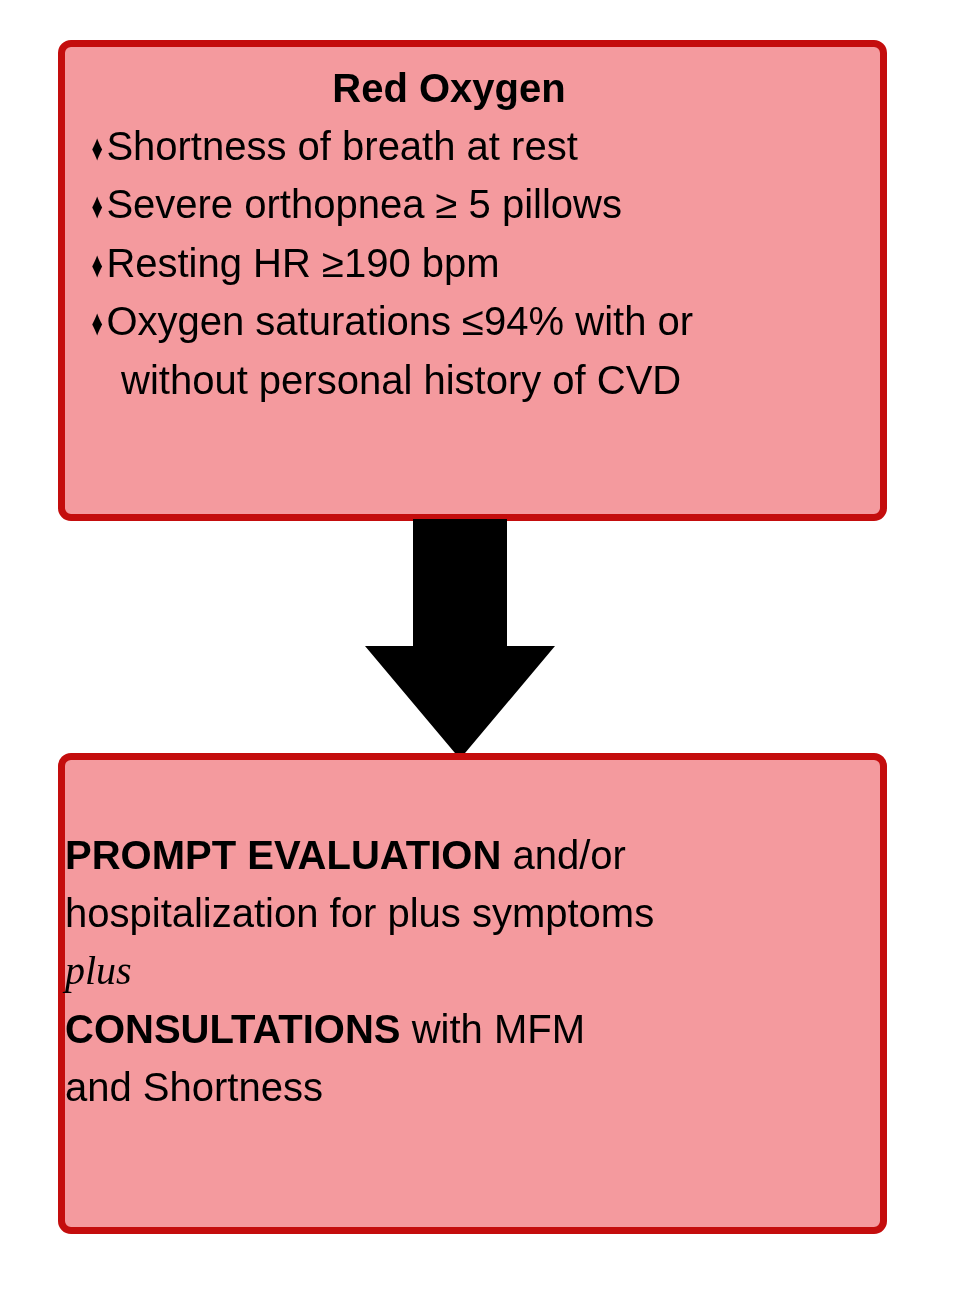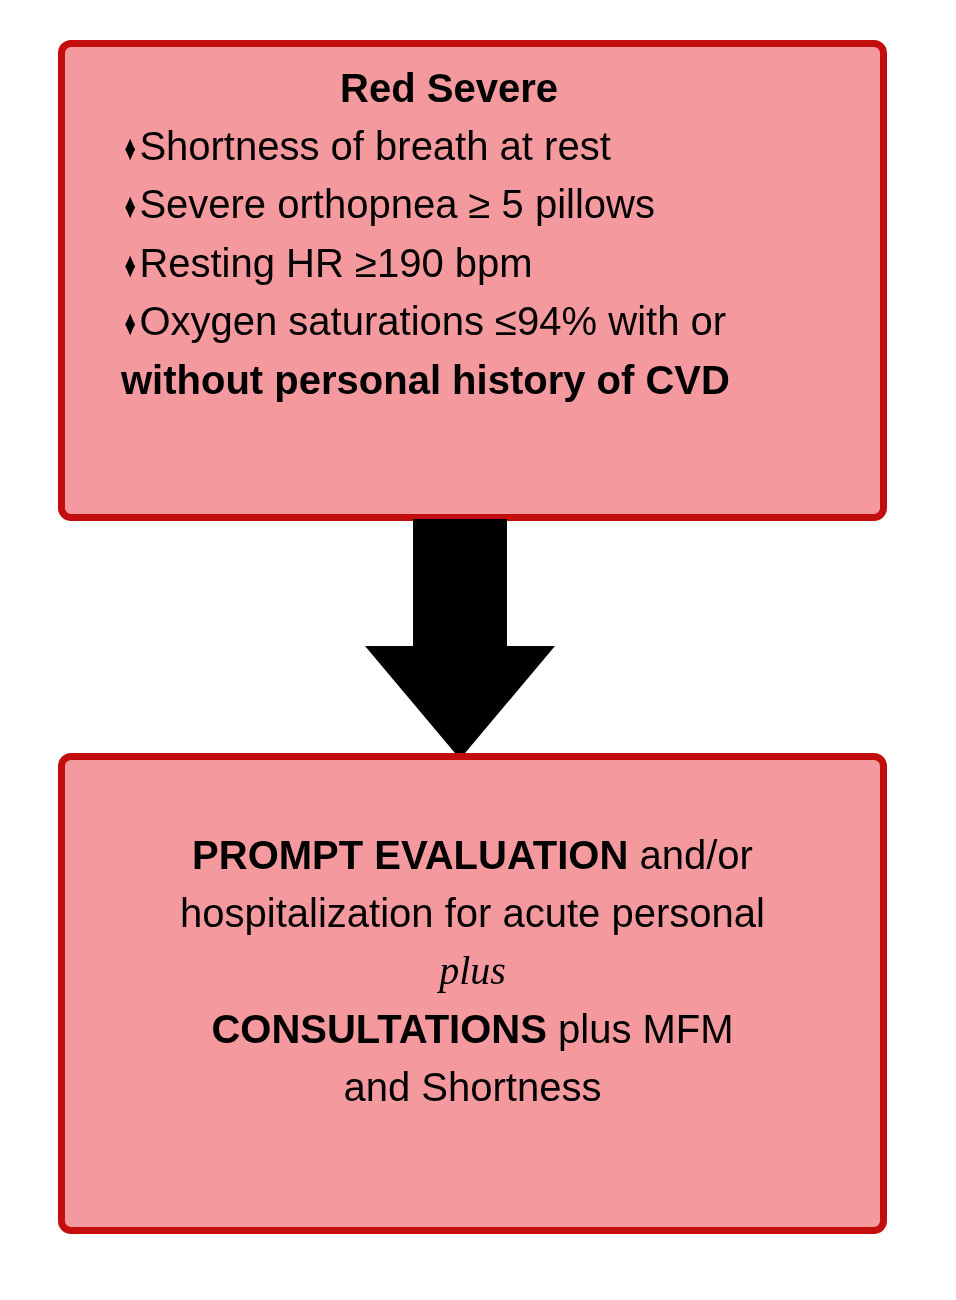--- a/index.html
+++ b/index.html
@@ -32,32 +32,31 @@
   .top-box .inner {
     padding: 13px 18px 0 23px;
     font-size: 40px;
     line-height: 57.5px;
   }
   .box-title {
     font-weight: bold;
     text-align: center;
     margin-right: 52px; 
   }
-  .bullet-line { white-space: nowrap; margin-left: 33px; }
+  .bullet-line { white-space: nowrap; }
   .diamond {
     display: inline-block;
     font-size: 36px;
     transform: scaleX(0.62);
     transform-origin: center;
   }
-  .bullet-wrap { padding-left: 33px; font-weight: bold; }
+  .bullet-wrap { padding-left: 33px; }
 
   .bottom-box .inner {
     padding-top: 66px;
-    text-align: center;
     font-size: 40px;
     line-height: 58px;
   }
   .b { font-weight: bold; }
   .i { font-style: italic; font-family: Liberation Serif, serif; }
 
   .arrow-svg {
     position: absolute;
     left: 365px;
     top: 519px;
@@ -65,21 +64,21 @@
     height: 240px;
   }
 </style>
 </head>
 <body>
 
 <div class="canvas">
 
   <div class="box top-box">
     <div class="inner">
-      <div class="box-title">Red Severe</div>
+      <div class="box-title">Red Oxygen</div>
 
       <div class="bullet-line"><span class="diamond">♦</span><span>Shortness of breath at rest</span></div>
 
       <div class="bullet-line"><span class="diamond">♦</span><span>Severe orthopnea ≥ 5 pillows</span></div>
 
       <div class="bullet-line"><span class="diamond">♦</span><span>Resting HR ≥190 bpm</span></div>
 
 
       <div class="bullet-line"><span class="diamond">♦</span><span>Oxygen saturations ≤94% with or</span></div>
 
@@ -90,23 +89,23 @@
   <svg class="arrow-svg" viewBox="0 0 190 240" xmlns="http://www.w3.org/2000/svg" aria-hidden="true">
     <polygon points="48,0 142,0 142,127 190,127 95,240 0,127 48,127" fill="#000000"></polygon>
   </svg>
 
   <div class="box bottom-box">
     <div class="inner">
       <div>
         <span class="b">PROMPT EVALUATION</span>
         <span>and/or</span>
       </div>
-      <div>hospitalization for acute personal</div>
+      <div>hospitalization for plus symptoms</div>
       <div class="i">plus</div>
       <div>
         <span class="b">CONSULTATIONS</span>
-        <span>plus MFM</span>
+        <span>with MFM</span>
       </div>
       <div>and Shortness</div>
     </div>
   </div>
 
 </div>
 
 </body></html>

